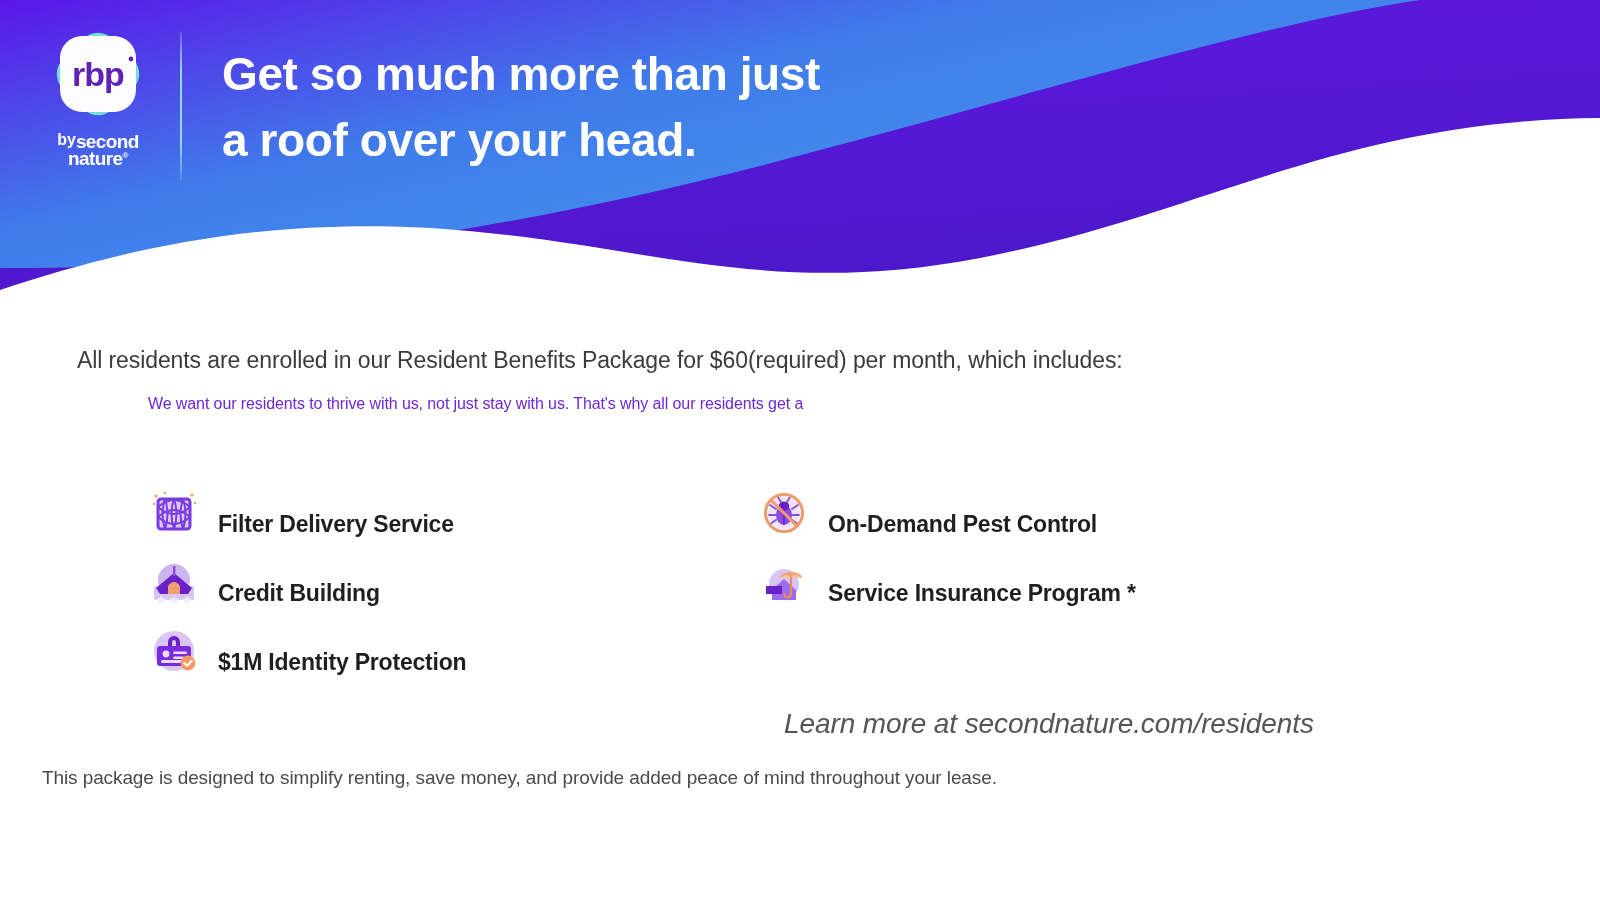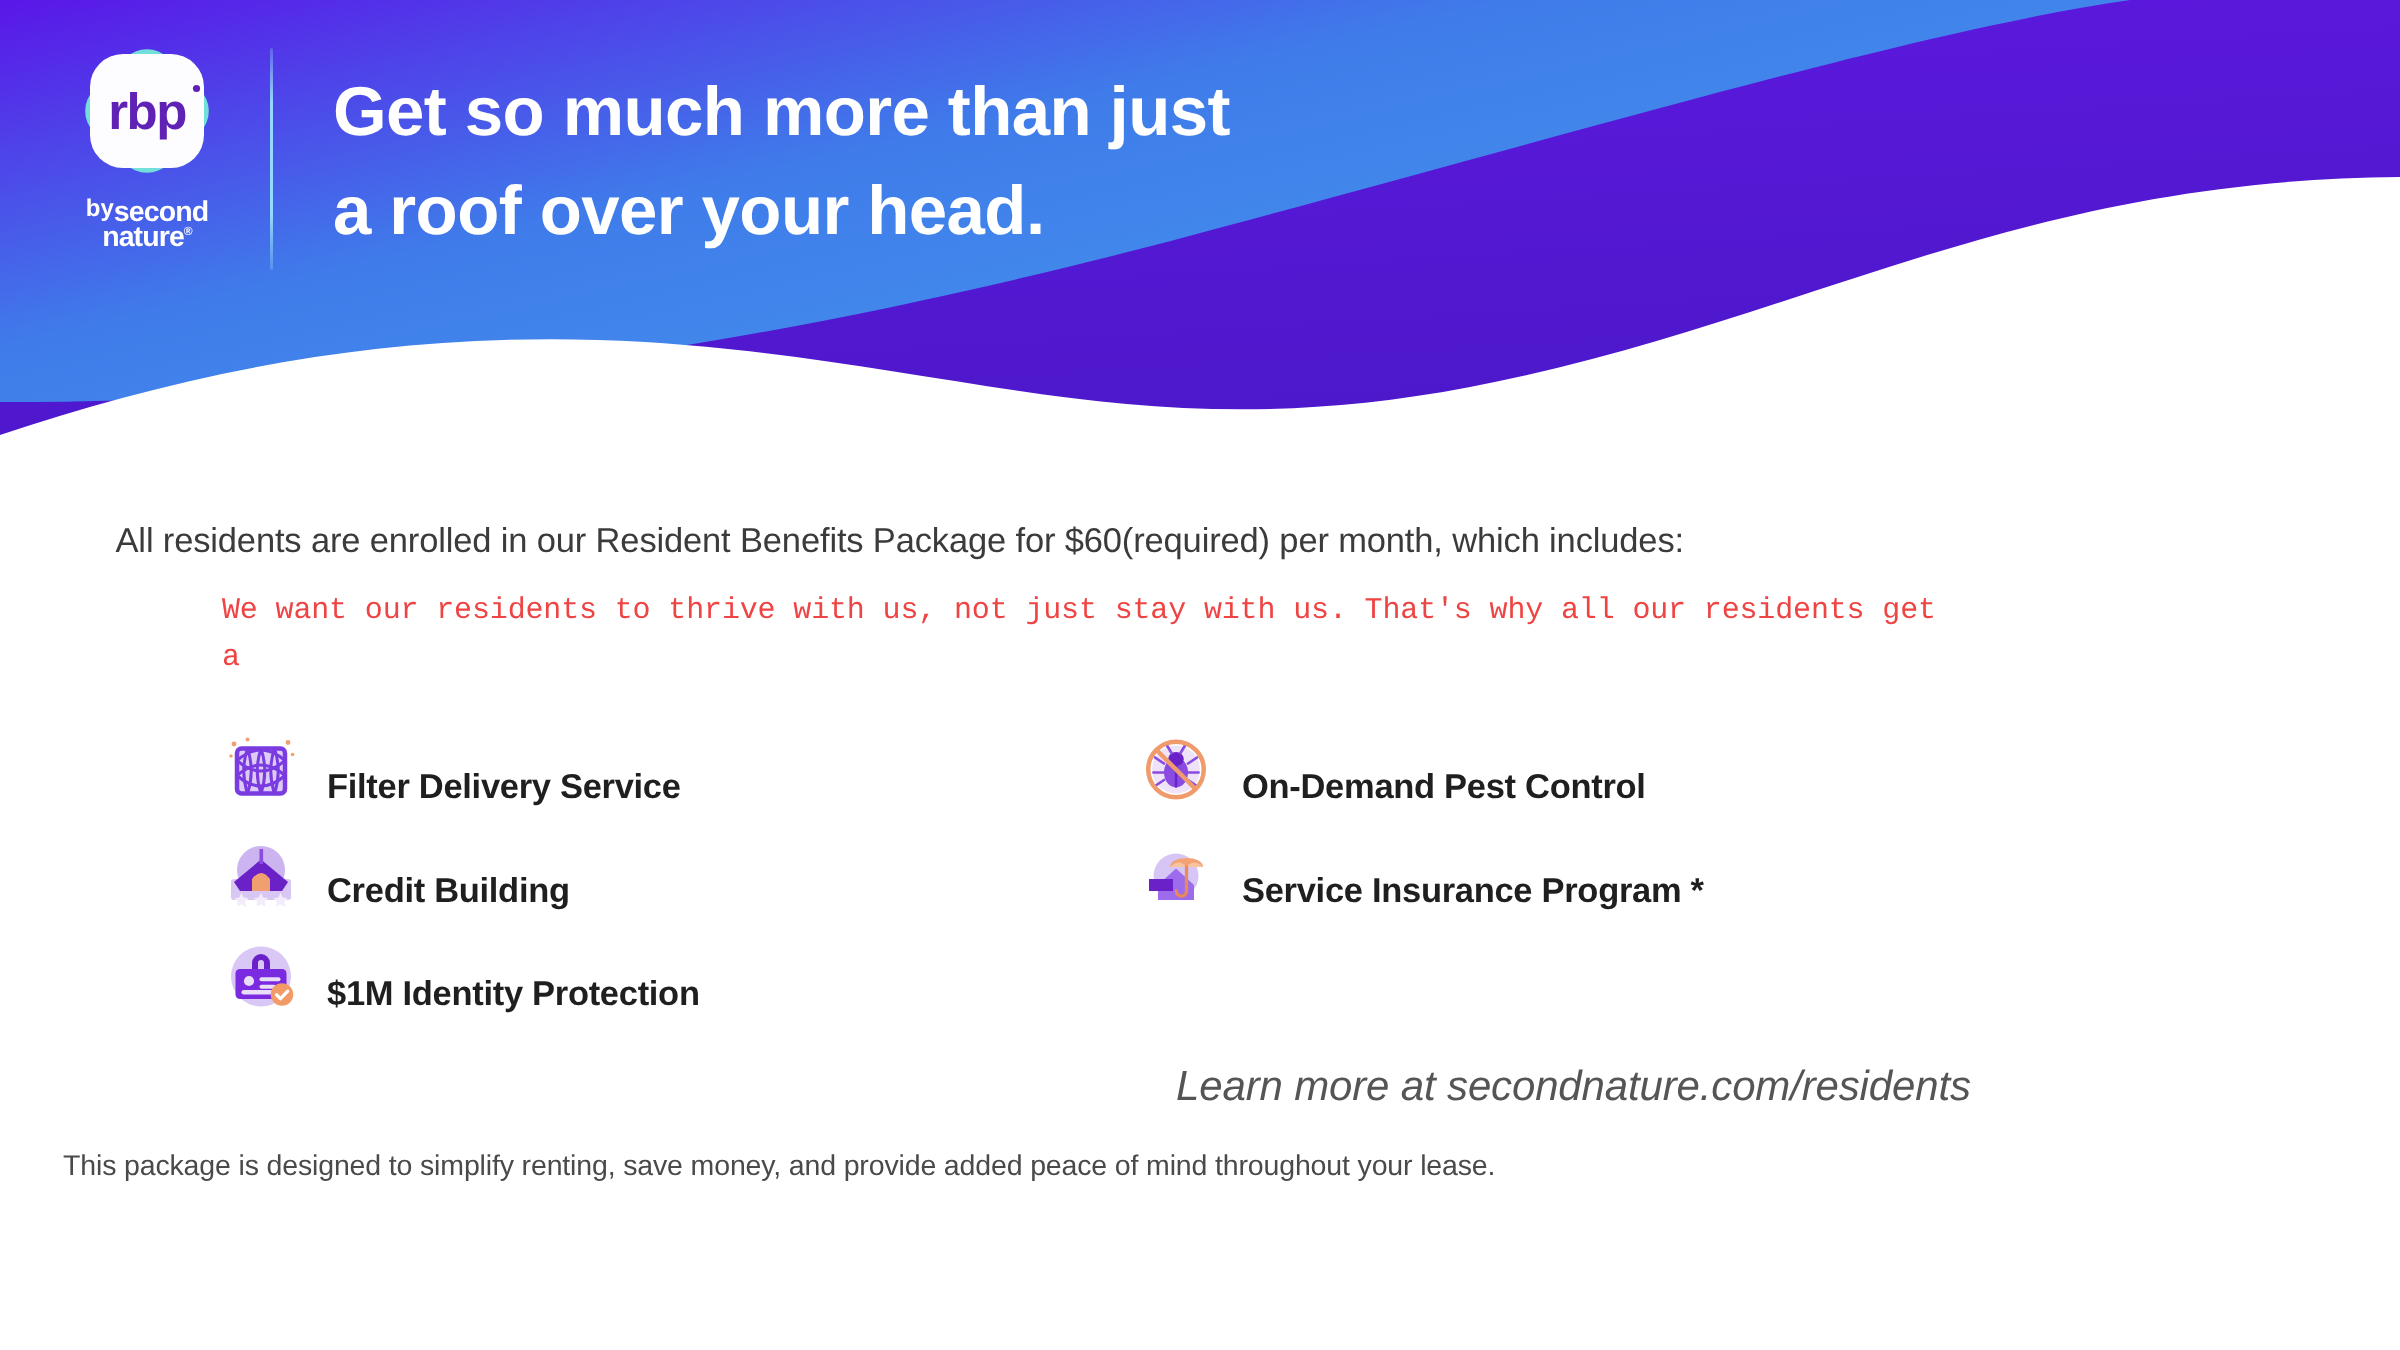--- a/index.html
+++ b/index.html
@@ -131,25 +131,24 @@
     letter-spacing: -0.1px;
     white-space: nowrap;
     margin-left: 35px;
   }
 
   .subcopy {
     position: absolute;
     left: 148px;
     top: 62px;
     width: 1160px;
-    font-size: 20px;
-    color: #ef4444;
+    font-size: 16px;
+    color: #6d28d9;
     line-height: 1.55;
     letter-spacing: -0.1px;
-    font-family: Liberation Mono, monospace;
   }
   .subcopy .sl { display: block; }
 
   .benefits {
     position: absolute;
     left: 148px;
     top: 148px;
     width: 1300px;
   }
   .ben-col {

